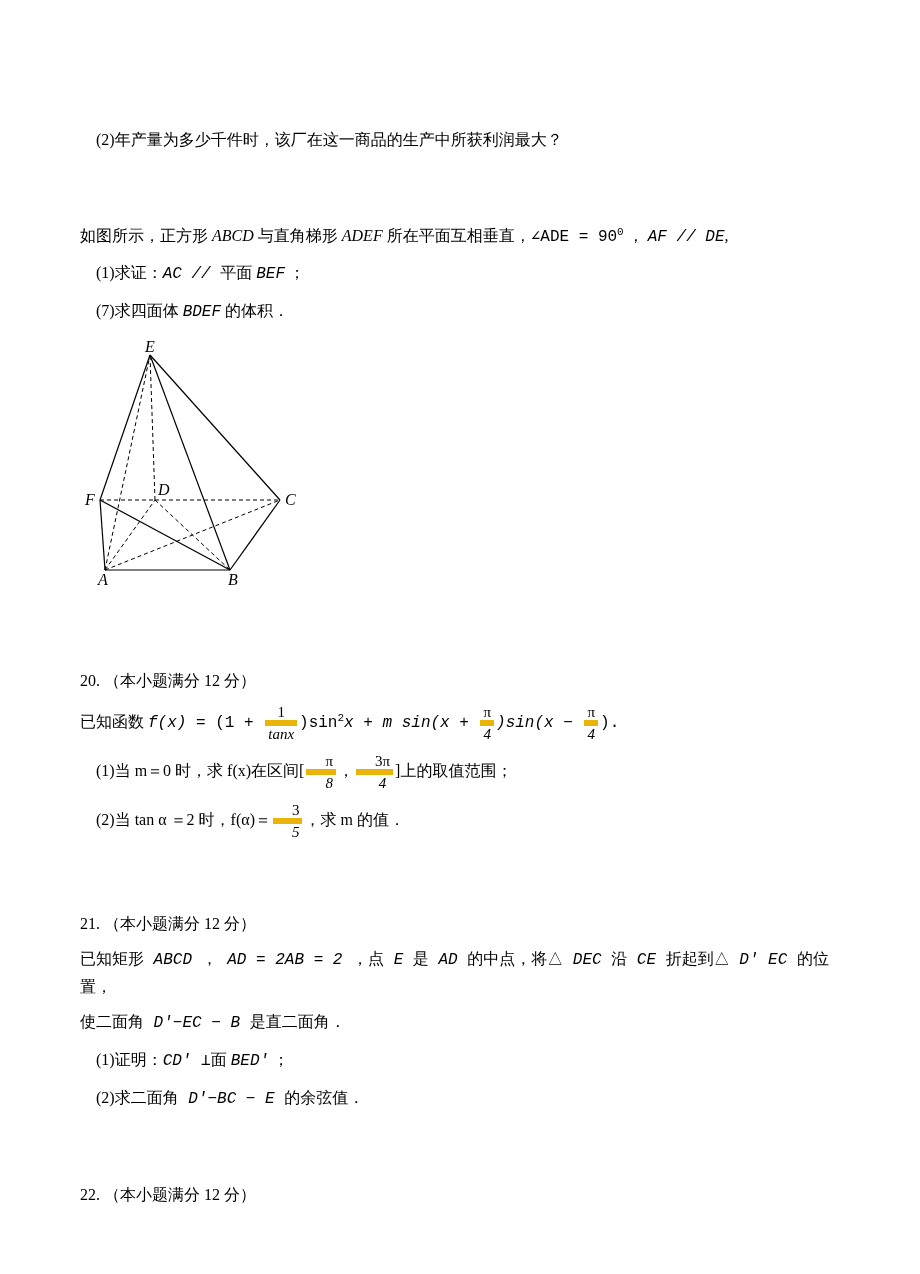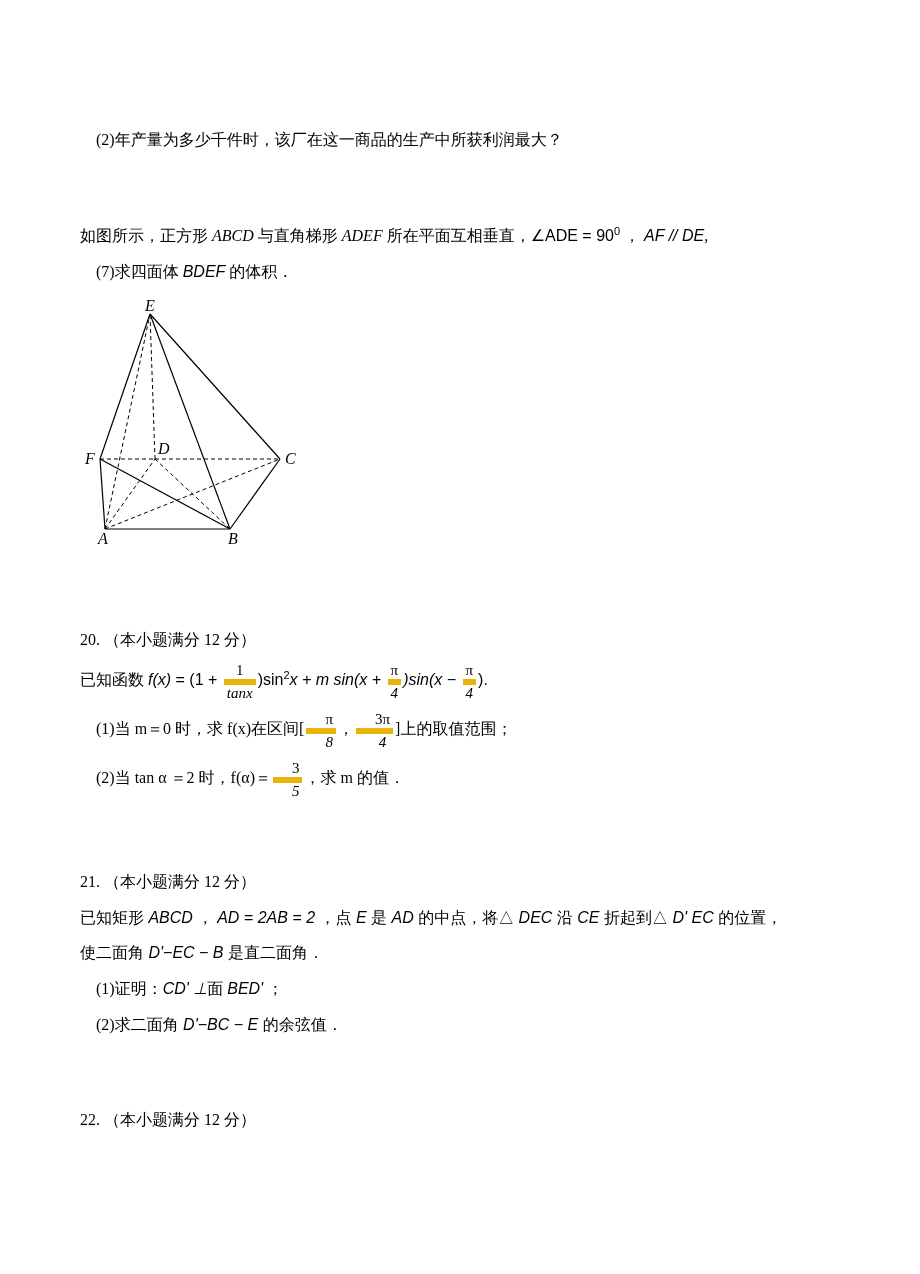--- a/index.html
+++ b/index.html
@@ -9,21 +9,21 @@
     color: #000;
     background: #fff;
     margin: 0;
     padding: 80px 60px 40px 80px;
     width: 920px;
     box-sizing: border-box;
   }
   .section { margin-bottom: 70px; margin-top: 47px; }
   .block { margin-bottom: 10px; }
   .italic-var { font-style: italic; font-family: "Times New Roman", serif; }
-  .math { font-family: Liberation Sans, sans-serif; }
+  .math { font-family: Liberation Mono, monospace; }
   .frac {
     display: inline-block;
     vertical-align: middle;
     text-align: center;
     font-family: "Times New Roman", serif;
     font-size: 15px;
     line-height: 1.1;
     margin: 0 2px;
   }
   .frac .num { display: block; padding: 0 3px; }
@@ -35,20 +35,23 @@
 </head>
 <body>
 
 <div class="section">
   <div class="indent">(2)年产量为多少千件时，该厂在这一商品的生产中所获利润最大？</div>
 </div>
 
 <div class="section">
   <div class="block">
     <span>如图所示，正方形</span><span class="italic-var"> ABCD </span><span>与直角梯形</span><span class="italic-var"> ADEF </span><span>所在平面互相垂直，</span><span class="math"><span>∠ADE = 90</span><sup>0</sup></span><span> ， </span><span class="italic-var math">AF // DE</span><span>,</span>
+  </div>
+  <div class="block indent">
+    <span>(1)求证：</span><span class="italic-var math">AC // </span><span>平面 </span><span class="italic-var math">BEF</span><span> ；</span>
   </div>
   <div class="block indent">
     <span>(7)求四面体 </span><span class="italic-var math">BDEF</span><span> 的体积．</span>
   </div>
 
   <div class="figure">
     <svg width="225" height="250" viewBox="0 0 225 250">
 
       <g stroke="#000" stroke-width="1.2" fill="none">
         <line x1="25" y1="230" x2="150" y2="230"></line>

